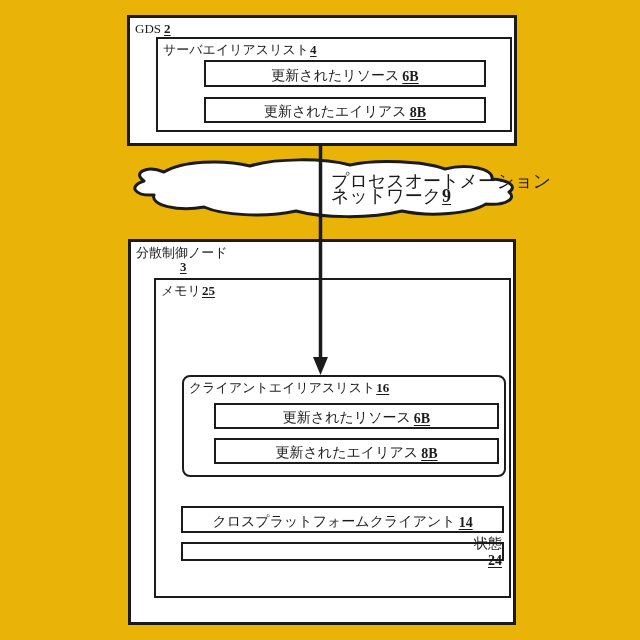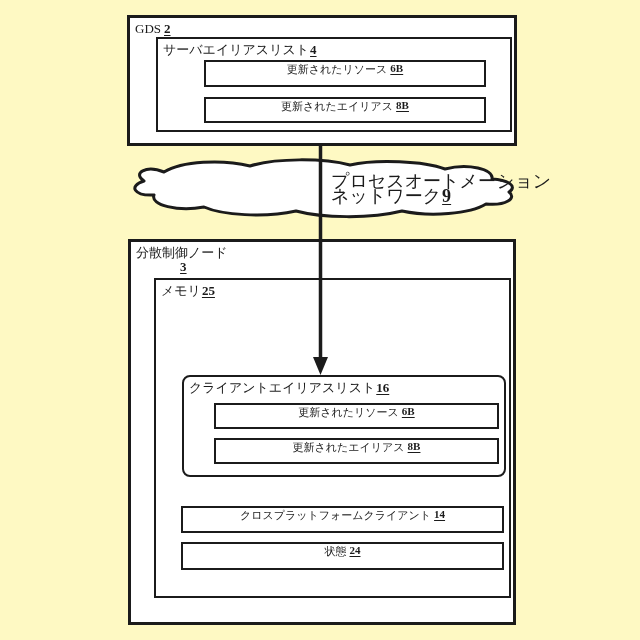--- a/index.html
+++ b/index.html
@@ -1,25 +1,25 @@
 <!DOCTYPE html>
 <html><head>
 <meta charset="utf-8">
 <style>
   html,body{margin:0;padding:0;background:#ffffff;}
   .canvas{
-    position:relative;width:640px;height:640px;background:#fef9c3;overflow:hidden;
+    position:relative;width:640px;height:640px;background:#eab308;overflow:hidden;
     font-family:"Liberation Serif","DejaVu Serif",serif;color:#1b1b1b;
   }
   .box{position:absolute;background:#ffffff;border:3px solid #1b1b1b;box-sizing:border-box;}
   .box.thin{border-width:2px;margin-left:12px;}
   .corner-label{position:absolute;left:5px;top:3px;font-size:13px;white-space:nowrap;line-height:15px;}
   .ref{font-weight:bold;text-decoration:underline;text-underline-offset:2px;margin-left:3px;}
   .ref.tight{margin-left:1px;}
-  .center-box{display:flex;align-items:flex-start;justify-content:center;font-size:11px;white-space:nowrap;}
+  .center-box{display:flex;align-items:flex-end;justify-content:center;font-size:14px;white-space:nowrap;}
   .two-line{display:inline-block;}
   .two-line .l2{text-align:center;line-height:14px;}
   svg{position:absolute;display:block;}
   .cloud-text{position:absolute;left:331px;top:174px;font-size:18px;line-height:15px;white-space:nowrap;}
 </style>
 </head>
 <body>
 
 <div class="canvas">
 
@@ -91,21 +91,21 @@
           <span>更新されたエイリアス</span>
             <span class="ref">8B</span>
         </div>
       </div>
 
       <div class="box thin center-box" style="left:13px;top:226px;width:323px;height:27px;">
         <span>クロスプラットフォームクライアント</span>
           <span class="ref">14</span>
       </div>
 
-      <div class="box thin center-box" style="left:13px;top:262px;width:323px;height:28px;">
+      <div class="box thin center-box" style="left:13px;top:262px;width:323px;height:19px;flex-direction:column;">
         <span>状態</span>
           <span class="ref">24</span>
       </div>
     </div>
   </div>
 
   <svg style="left:310px;top:145px;" width="22" height="232" viewBox="0 0 22 232">
     <line x1="10.5" y1="0" x2="10.5" y2="214" stroke="#1b1b1b" stroke-width="3.5"></line>
     <polygon points="3,212 18,212 10.5,230" fill="#1b1b1b"></polygon>
   </svg>

